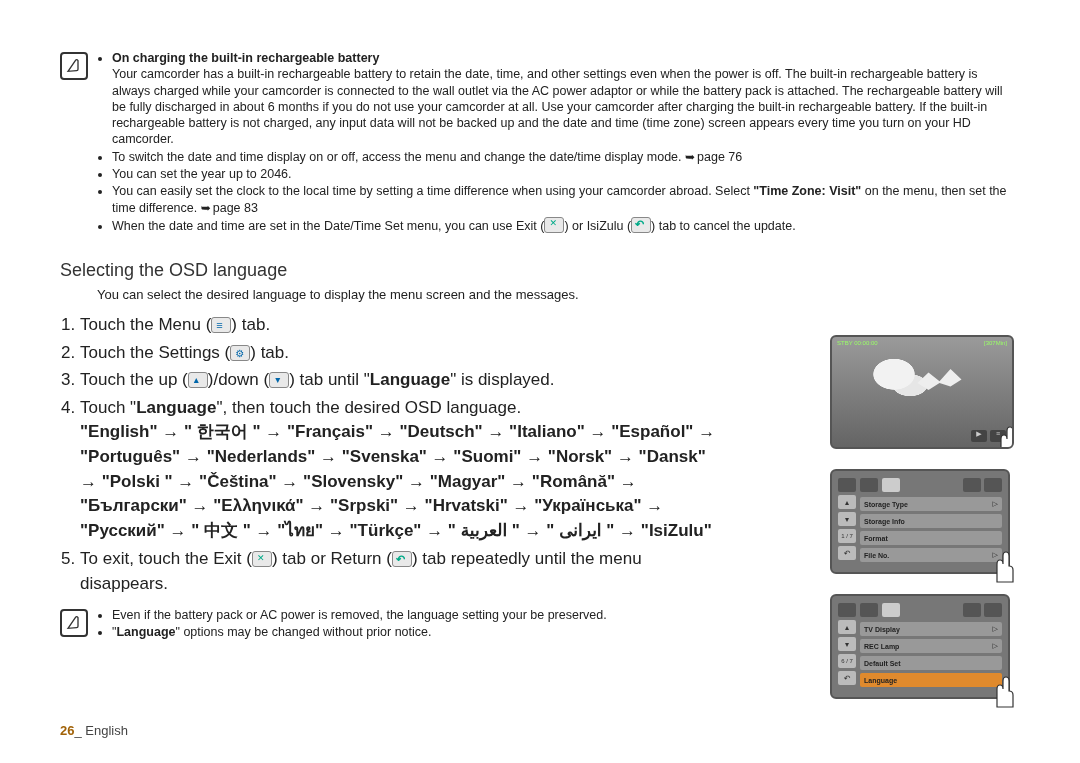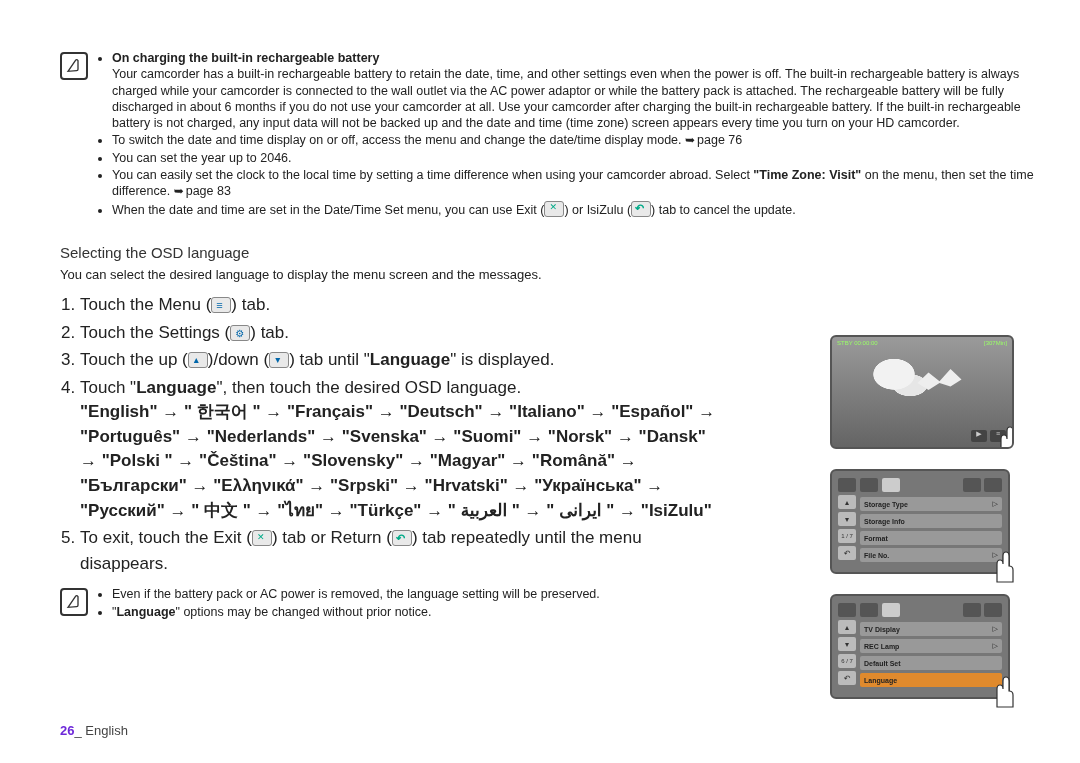--- a/index.html
+++ b/index.html
@@ -8,21 +8,21 @@
     background: #fff;
     font-family: Arial, Helvetica, sans-serif;
     font-size: 13px;
     color: #222;
     width: 1080px;
     height: 763px;
     position: relative;
     overflow: hidden;
   }
   .page {
-    padding: 50px 45px 30px 60px;
+    padding: 50px 72px 30px 60px;
     position: relative;
     box-sizing: border-box;
     height: 100%;
   }
   .note-box {
     display: flex;
     gap: 10px;
     margin-bottom: 25px;
   }
   .note-icon {
@@ -44,28 +44,29 @@
   }
   .note-content ul {
     margin: 0;
     padding-left: 14px;
   }
   .note-content li {
     margin-bottom: 1px;
   }
   .bold { font-weight: bold; }
   .section-title {
-    font-size: 15px;
+    font-size: 18px;
     font-weight: 400;
     margin: 20px 0 6px 0;
     color: #333;
   }
   .intro {
     font-size: 13px;
     margin-bottom: 10px;
+    margin-left: 37px;
   }
   .steps {
     font-size: 17px;
     line-height: 1.5;
     margin: 0;
     padding-left: 20px;
     max-width: 640px;
   }
   .steps li { margin-bottom: 2px; }
   .lang-list {
@@ -79,21 +80,21 @@
     max-width: 660px;
     margin-left: 0;
   }
   .footer {
     position: absolute;
     left: 60px;
     bottom: 25px;
     font-size: 13px;
     color: #444;
   }
-  .footer .pg { font-weight: bold; color:#6d28d9;}
+  .footer .pg { font-weight: bold; color:#a16207;}
 
   
   .shots {
     position: absolute;
     right: 55px;
     top: 335px;
     width: 195px;
     display: flex;
     flex-direction: column;
     gap: 20px;
@@ -259,21 +260,21 @@
   </ol>
 
   <div class="note-box small">
     <div class="note-icon">
       <svg viewBox="0 0 24 24">
           <path d="M3 20 L14 4 Q16 1 18 4 L18 17 Q18 19 16 19 Z" fill="none" stroke="#333" stroke-width="2"></path>
         </svg>
     </div>
     <div class="note-content">
       <ul>
-        <li>Even if the battery pack or AC power is removed, the language setting will be preserved.</li>
+        <li>Even if the battery pack or AC power is removed, the language setting your be preserved.</li>
         <li><span>"</span><span class="bold">Language</span><span>" options may be changed without prior notice.</span></li>
       </ul>
     </div>
   </div>
 
   <div class="footer">
     <span class="pg">26</span><span>_ </span><span>English</span>
   </div>
 
   <div class="shots">

